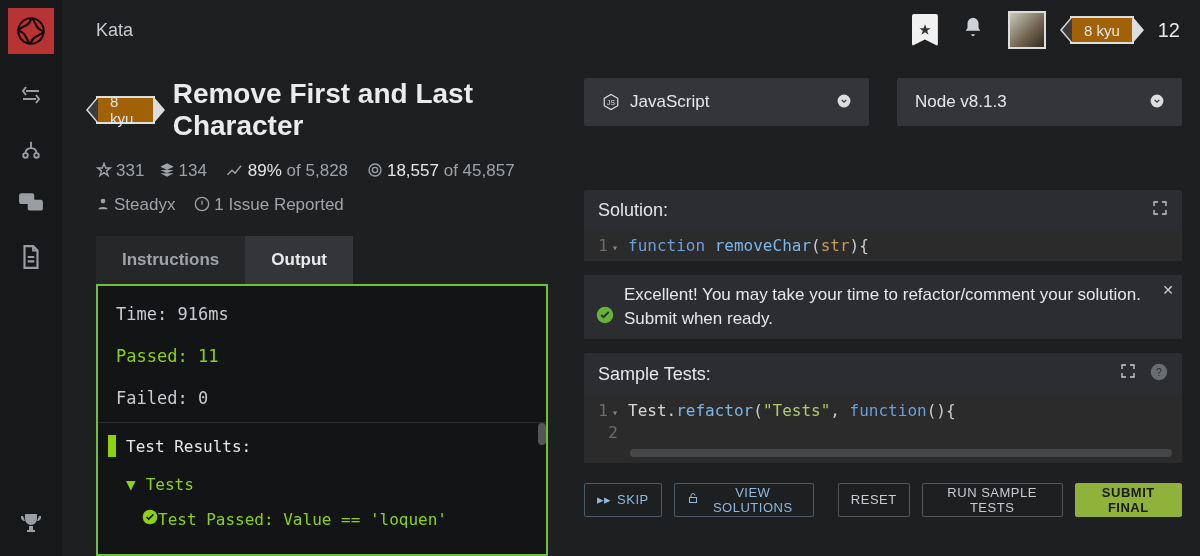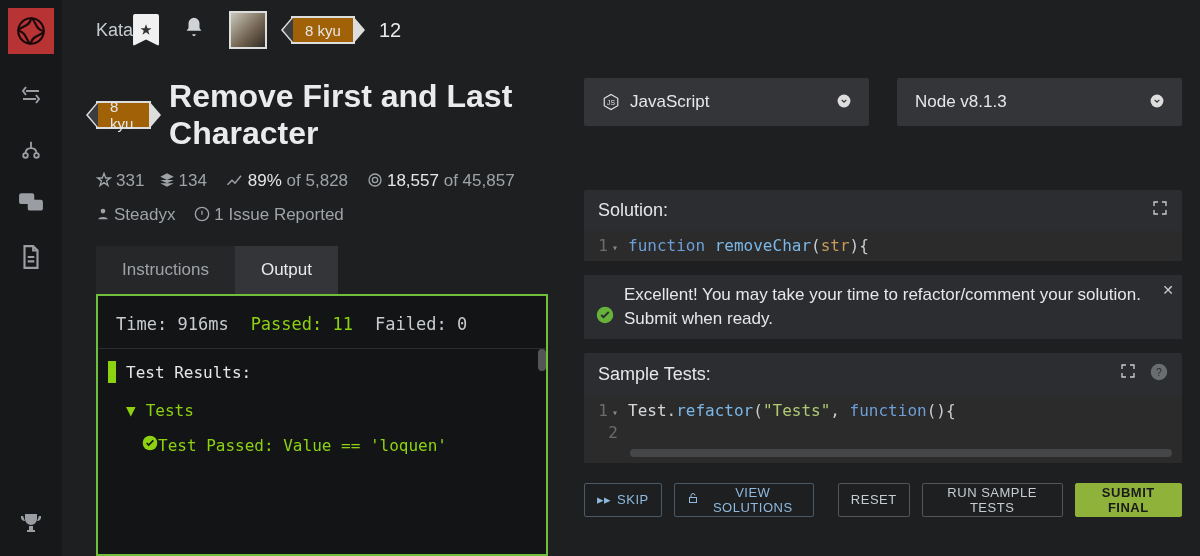--- a/index.html
+++ b/index.html
@@ -50,20 +50,21 @@
   .main{
     flex:1;
     display:flex;
     flex-direction:column;
   }
   .topbar{
     height:60px;
     display:flex;
     align-items:center;
     padding:0 20px 0 34px;
+    justify-content:space-between;
   }
   .topbar-left{color:var(--text);font-size:18px;}
   .topbar-right{display:flex;align-items:center;gap:24px;}
   .bookmark-box{
     width:26px;height:32px;background:#f1f1f1;display:flex;align-items:center;justify-content:center;
     border-radius:2px;
     position:relative;
     clip-path:polygon(0 0,100% 0,100% 100%,50% 80%,0 100%);
   }
   .bell{color:#d0d3d6;font-size:22px;}
@@ -102,44 +103,46 @@
     padding:18px 0 0 34px;
     display:flex;flex-direction:column;
   }
   .col-right{
     flex:1;
     padding:18px 18px 0 36px;
     display:flex;flex-direction:column;
     gap:14px;
   }
   .title-row{display:flex;align-items:center;gap:18px;margin-bottom:12px;}
-  .kata-title{font-size:32px;font-weight:600;color:#e9ebec;}
+  .kata-title{font-size:28px;font-weight:600;color:#e9ebec;}
   .meta{color:var(--muted);font-size:17px;line-height:2;}
   .meta .pct{color:#e5e7e9;margin-top:15px;}
   .meta svg,.meta .ic{vertical-align:-2px;margin-right:4px;}
   .tabs{display:flex;margin-top:14px;}
   .tab{
     padding:14px 26px;font-size:17px;color:var(--muted);
     background:var(--panel);
     cursor:pointer;
+    font-weight:bold;
   }
   .tab.active{background:var(--bg3);color:#eaeaea;}
   .output-box{
     border:2px solid var(--accent);
     background:#131415;
     flex:1;
     display:flex;flex-direction:column;
     margin-top:0;
   }
   .stats{
     padding:18px 18px 14px;
     font-size:17px;
     display:flex;gap:22px;
     border-bottom:1px solid #2a2c2f;
     font-family:Menlo,Consolas,monospace;
+    flex-direction:column;
   }
   .pass{color:var(--green);}
   .results{
     padding:12px 10px 10px 10px;
     font-family:Menlo,Consolas,monospace;
     font-size:16px;
     position:relative;
   }
   .bar-head{display:flex;align-items:center;gap:10px;color:#e5e7e9;margin-bottom:18px;}
   .bar-head .bar{width:8px;height:22px;background:var(--green);}

